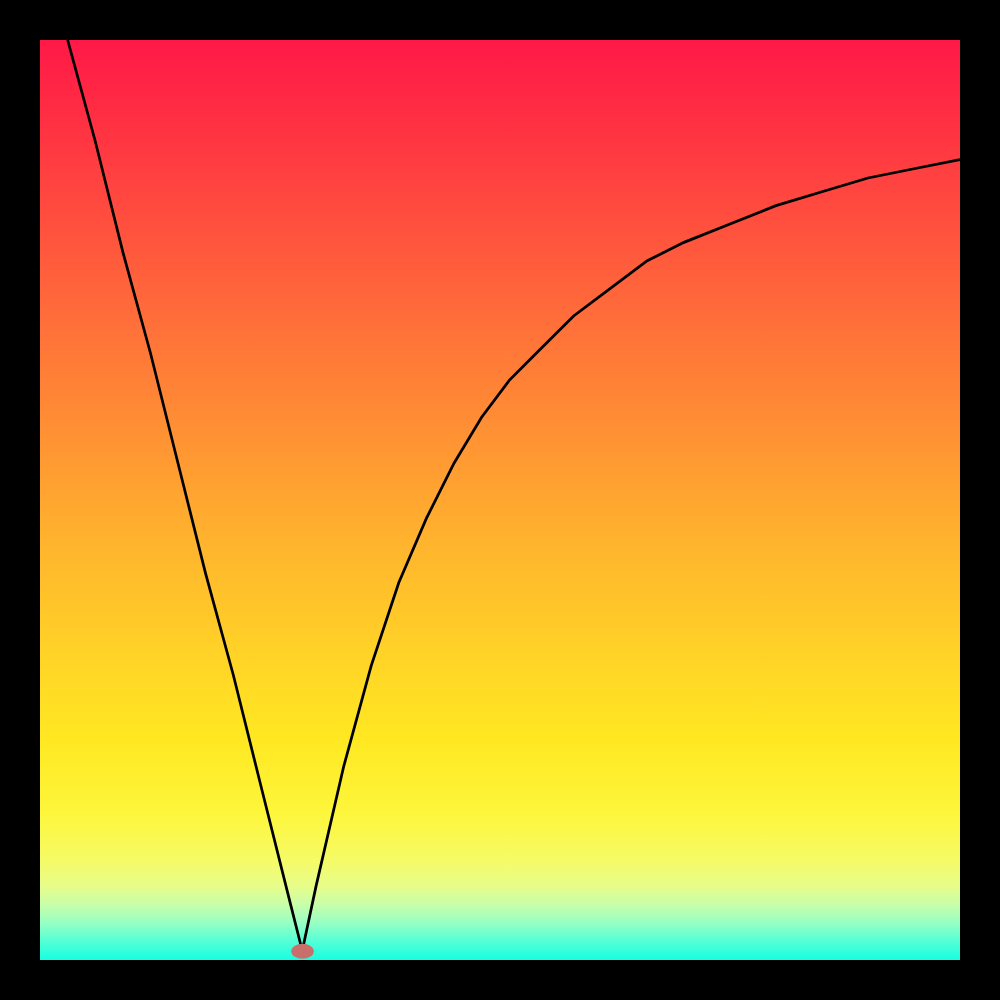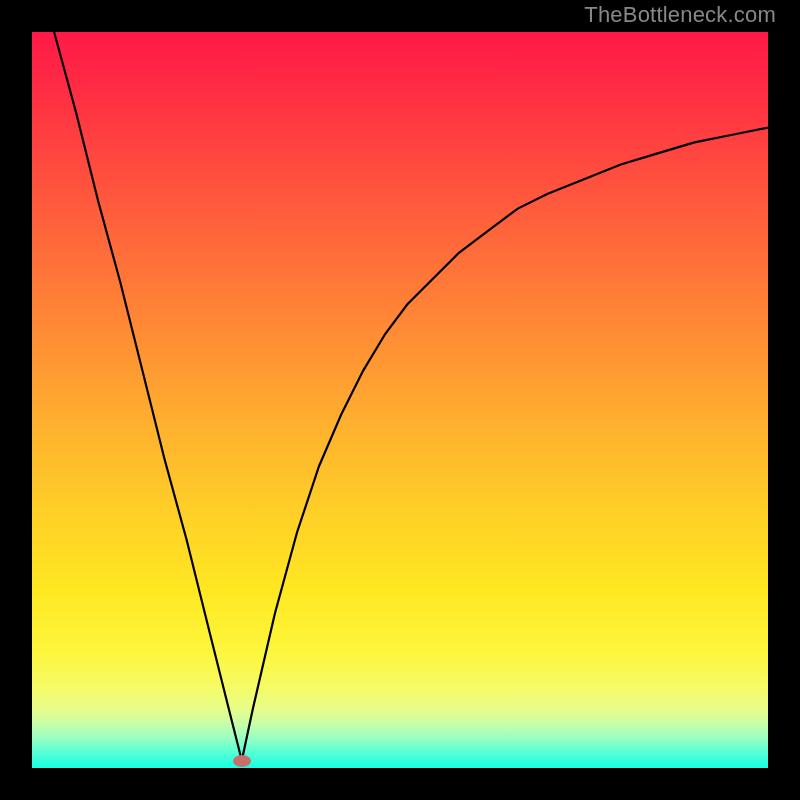--- a/index.html
+++ b/index.html
@@ -66,21 +66,20 @@
   }
   svg.curve {
     position: absolute;
     inset: 0;
   }
 </style>
 </head>
 <body>
 
 <div class="frame">
-  <div class="watermark">TheBottleneck.com</div>
 
   <div class="plot-area">
     <div class="gradient"></div>
     <svg class="curve" viewBox="0 0 736 736" preserveAspectRatio="none">
       <path id="curve-path" d="M22.1 0.0 L44.2 81.0 L66.2 169.3 L88.3 250.2 L110.4 338.6 L132.5 426.9 L154.6 507.8 L176.6 596.2 L198.7 684.5 L209.8 728.6 L220.8 677.1 L242.9 581.4 L265.0 500.5 L287.0 434.2 L309.1 382.7 L331.2 338.6 L353.3 301.8 L375.4 272.3 L397.4 250.2 L426.9 220.8 L456.3 198.7 L485.8 176.6 L515.2 161.9 L552.0 147.2 L588.8 132.5 L625.6 121.4 L662.4 110.4 L699.2 103.0 L736.0 95.7 " stroke="#000" stroke-width="2.2" fill="none"></path>
     </svg>
     <div class="marker" id="marker" style="left: 209.76px; top: 728.64px;"></div>
   </div>
 </div>
 

